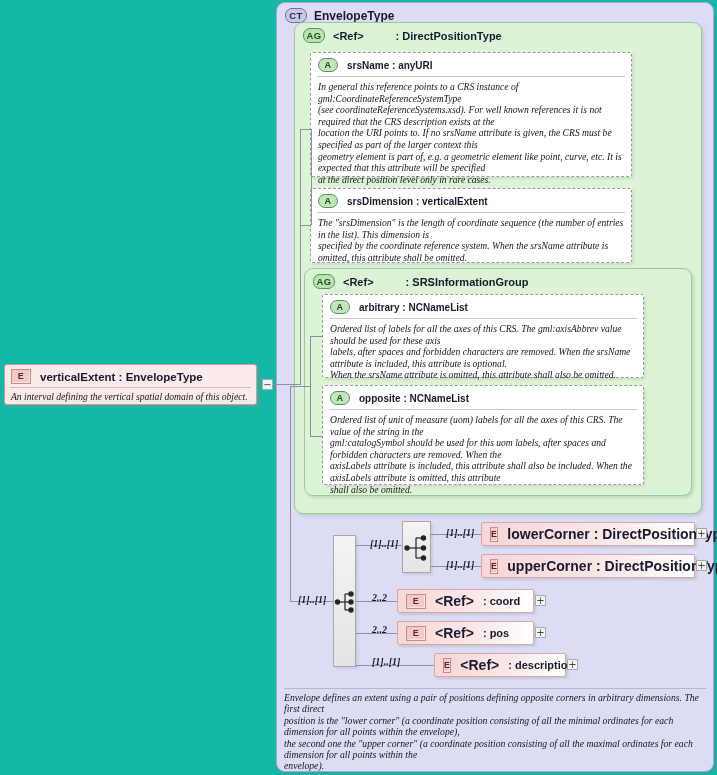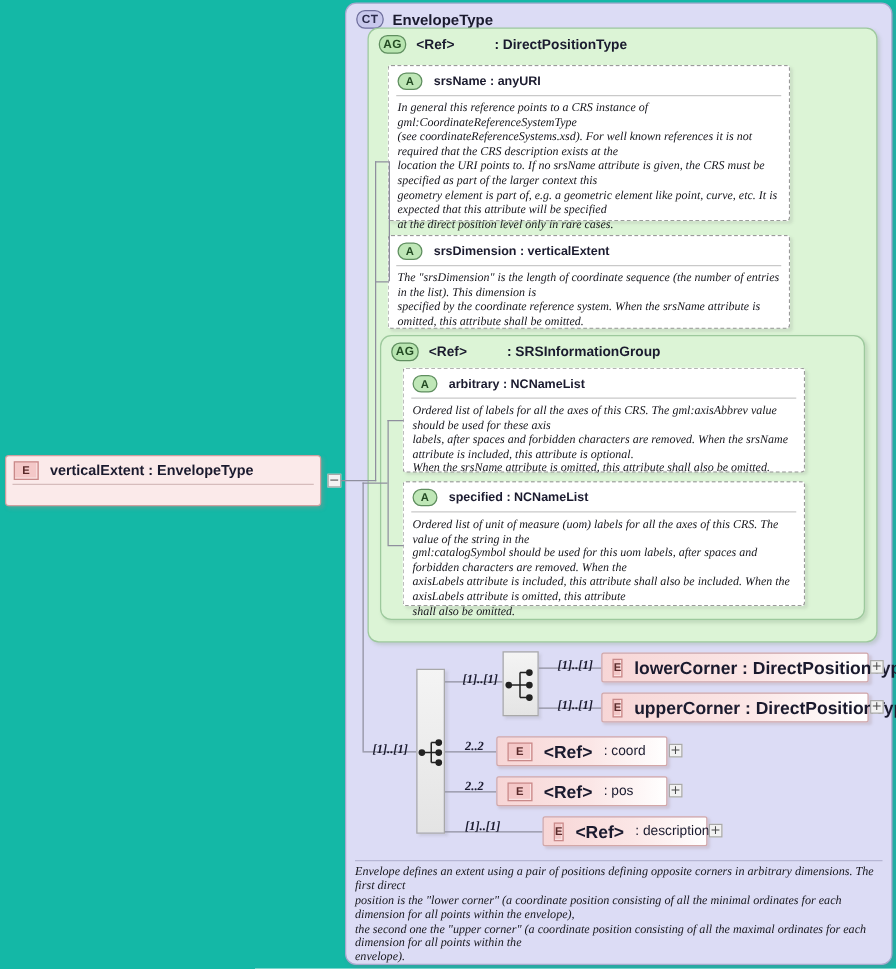--- a/index.html
+++ b/index.html
@@ -157,21 +157,21 @@
     position: absolute;
     background: linear-gradient(to right, #f7d6d6 0%, #fbe6e6 55%, #ffffff 100%);
     border: 1px solid #d3a8a8;
     border-radius: 2px;
     box-shadow: 2px 2px 2px rgba(160,130,130,0.25);
     display: flex; align-items: center; gap: 9px;
     padding: 0 8px;
     white-space: nowrap;
   }
   .el-box .lbl { font-size: 14px; font-weight: bold; color: #1a1a2e; }
-  .el-box .typ { font-size: 11px; font-weight: normal; color: #1a1a2e; }
+  .el-box .typ { font-size: 11px; font-weight: bold; color: #1a1a2e; }
 
   
   .compositor {
     position: absolute;
     background: linear-gradient(to bottom, #f4f4f4, #e4e4e4);
     border: 1px solid #a8a8a8;
     box-shadow: 2px 2px 2px rgba(150,150,160,0.25);
   }
 
   
@@ -264,35 +264,36 @@
     </div>
     <div class="attr-rule"></div>
     <div class="attr-doc">Ordered list of labels for all the axes of this CRS. The gml:axisAbbrev value should be used for these axis
 labels, after spaces and forbidden characters are removed. When the srsName attribute is included, this attribute is optional.
 When the srsName attribute is omitted, this attribute shall also be omitted.</div>
   </div>
 
   <div class="attr-card" style="left:322px; top:385px; width:322px; height:100px;">
     <div class="attr-head">
       <span class="badge badge-a">A</span>
-      <span class="attr-name">specified : NCNameList</span>
+      <span class="attr-name">opposite : NCNameList</span>
     </div>
     <div class="attr-rule"></div>
     <div class="attr-doc">Ordered list of unit of measure (uom) labels for all the axes of this CRS. The value of the string in the
 gml:catalogSymbol should be used for this uom labels, after spaces and forbidden characters are removed. When the
 axisLabels attribute is included, this attribute shall also be included. When the axisLabels attribute is omitted, this attribute
 shall also be omitted.</div>
   </div>
 
   <div class="root-el">
     <div class="hd">
       <span class="badge badge-e">E</span>
       <span class="nm">verticalExtent : EnvelopeType</span>
     </div>
     <div class="rule"></div>
+    <div class="doc">An interval defining the vertical spatial domain of this object.</div>
   </div>
   <div class="expander" style="left:262px; top:379px;">−</div>
 
   <div class="hline" style="left:273px; top:384px; width:28px;"></div>
 
   <div class="vline" style="left:300px; top:129px; height:256px;"></div>
   <div class="hline" style="left:300px; top:129px; width:11px;"></div>
   <div class="hline" style="left:300px; top:225px; width:11px;"></div>
   <div class="vline" style="left:311px; top:129px; height:96px;"></div>
 

